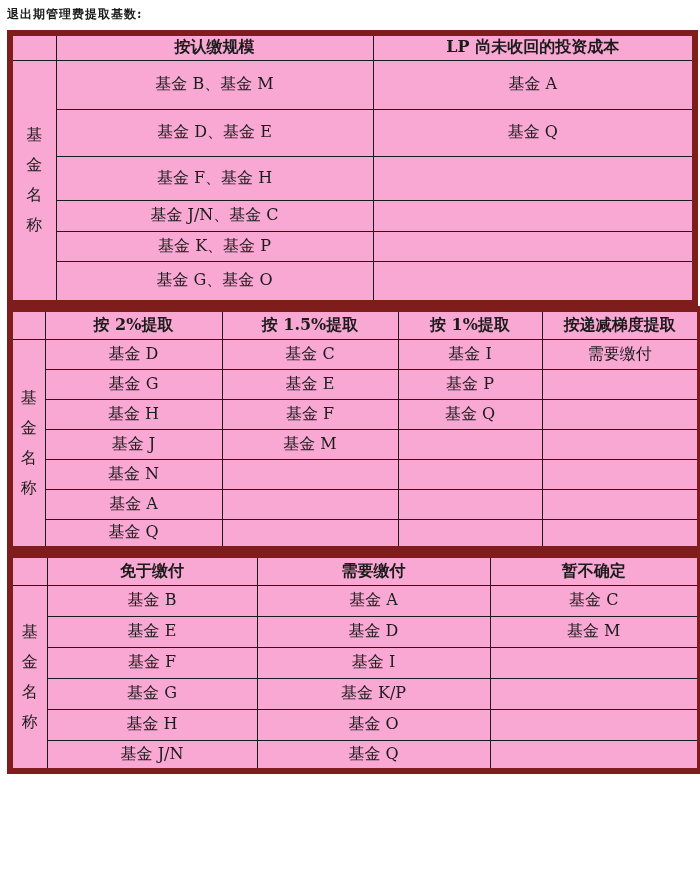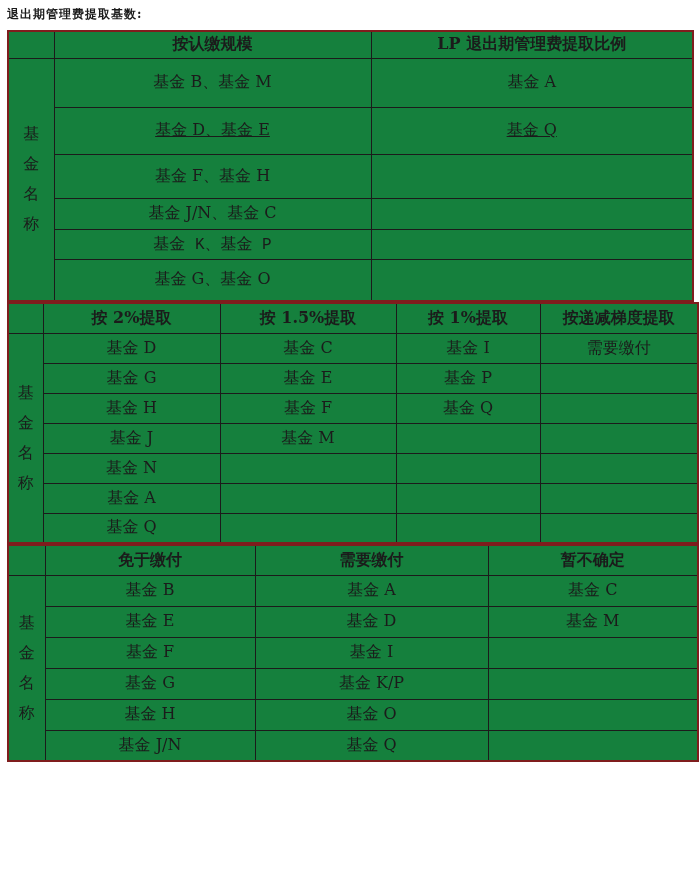--- a/index.html
+++ b/index.html
@@ -25,22 +25,22 @@
     margin: 0 0 6px 0;
     letter-spacing: 1px;
   }
   .gap-title {
     margin-top: 36px;
     margin-bottom: 7px;
   }
   table.t {
     border-collapse: collapse;
     table-layout: fixed;
-    border: 2px solid #7f1d1d;
-    background: #15803d;
+    border: 6px solid #7f1d1d;
+    background: #f9a8d4;
   }
   table.t td, table.t th {
     border: 1px solid #1b1b1b;
     text-align: center;
     vertical-align: middle;
     font-size: 16px;
     padding: 0;
     overflow: hidden;
     font-weight: normal;
   }
@@ -54,24 +54,24 @@
     line-height: 30px;
     text-align: center;
   }
   
   .t1 { width: 685px; }
   .t1 col.c0 { width: 46px; }
   .t1 col.c1 { width: 317px; }
   .t1 col.c2 { width: 322px; }
   .t1 tr:nth-child(1) { height: 27px; }
   .t1 tr:nth-child(2) { height: 49px; }
-  .t1 tr:nth-child(3) { height: 47px; text-decoration: underline; }
+  .t1 tr:nth-child(3) { height: 47px; }
   .t1 tr:nth-child(4) { height: 44px; }
   .t1 tr:nth-child(5) { height: 31px; }
-  .t1 tr:nth-child(6) { height: 30px; font-family: Liberation Mono, monospace; }
+  .t1 tr:nth-child(6) { height: 30px; }
   .t1 tr:nth-child(7) { height: 42px; }
   
   .t2 { width: 690px; padding-left: 10px; }
   .t2 col.c0 { width: 35px; }
   .t2 col.c1 { width: 177px; }
   .t2 col.c2 { width: 176px; }
   .t2 col.c3 { width: 144px; }
   .t2 col.c4 { width: 158px; }
   .t2 tr { height: 30px; }
   
@@ -93,21 +93,21 @@
     <table class="t t1">
       <colgroup>
           <col class="c0">
           <col class="c1">
           <col class="c2">
         </colgroup>
       <tbody>
         <tr>
           <td></td>
           <th>按认缴规模</th>
-          <th>LP 退出期管理费提取比例</th>
+          <th>LP 尚未收回的投资成本</th>
         </tr>
         <tr>
           <td class="vlabel" rowspan="6">
             <div class="vchar">基</div>
             <div class="vchar">金</div>
             <div class="vchar">名</div>
             <div class="vchar">称</div>
           </td>
           <td>基金 B、基金 M</td>
           <td>基金 A</td>

